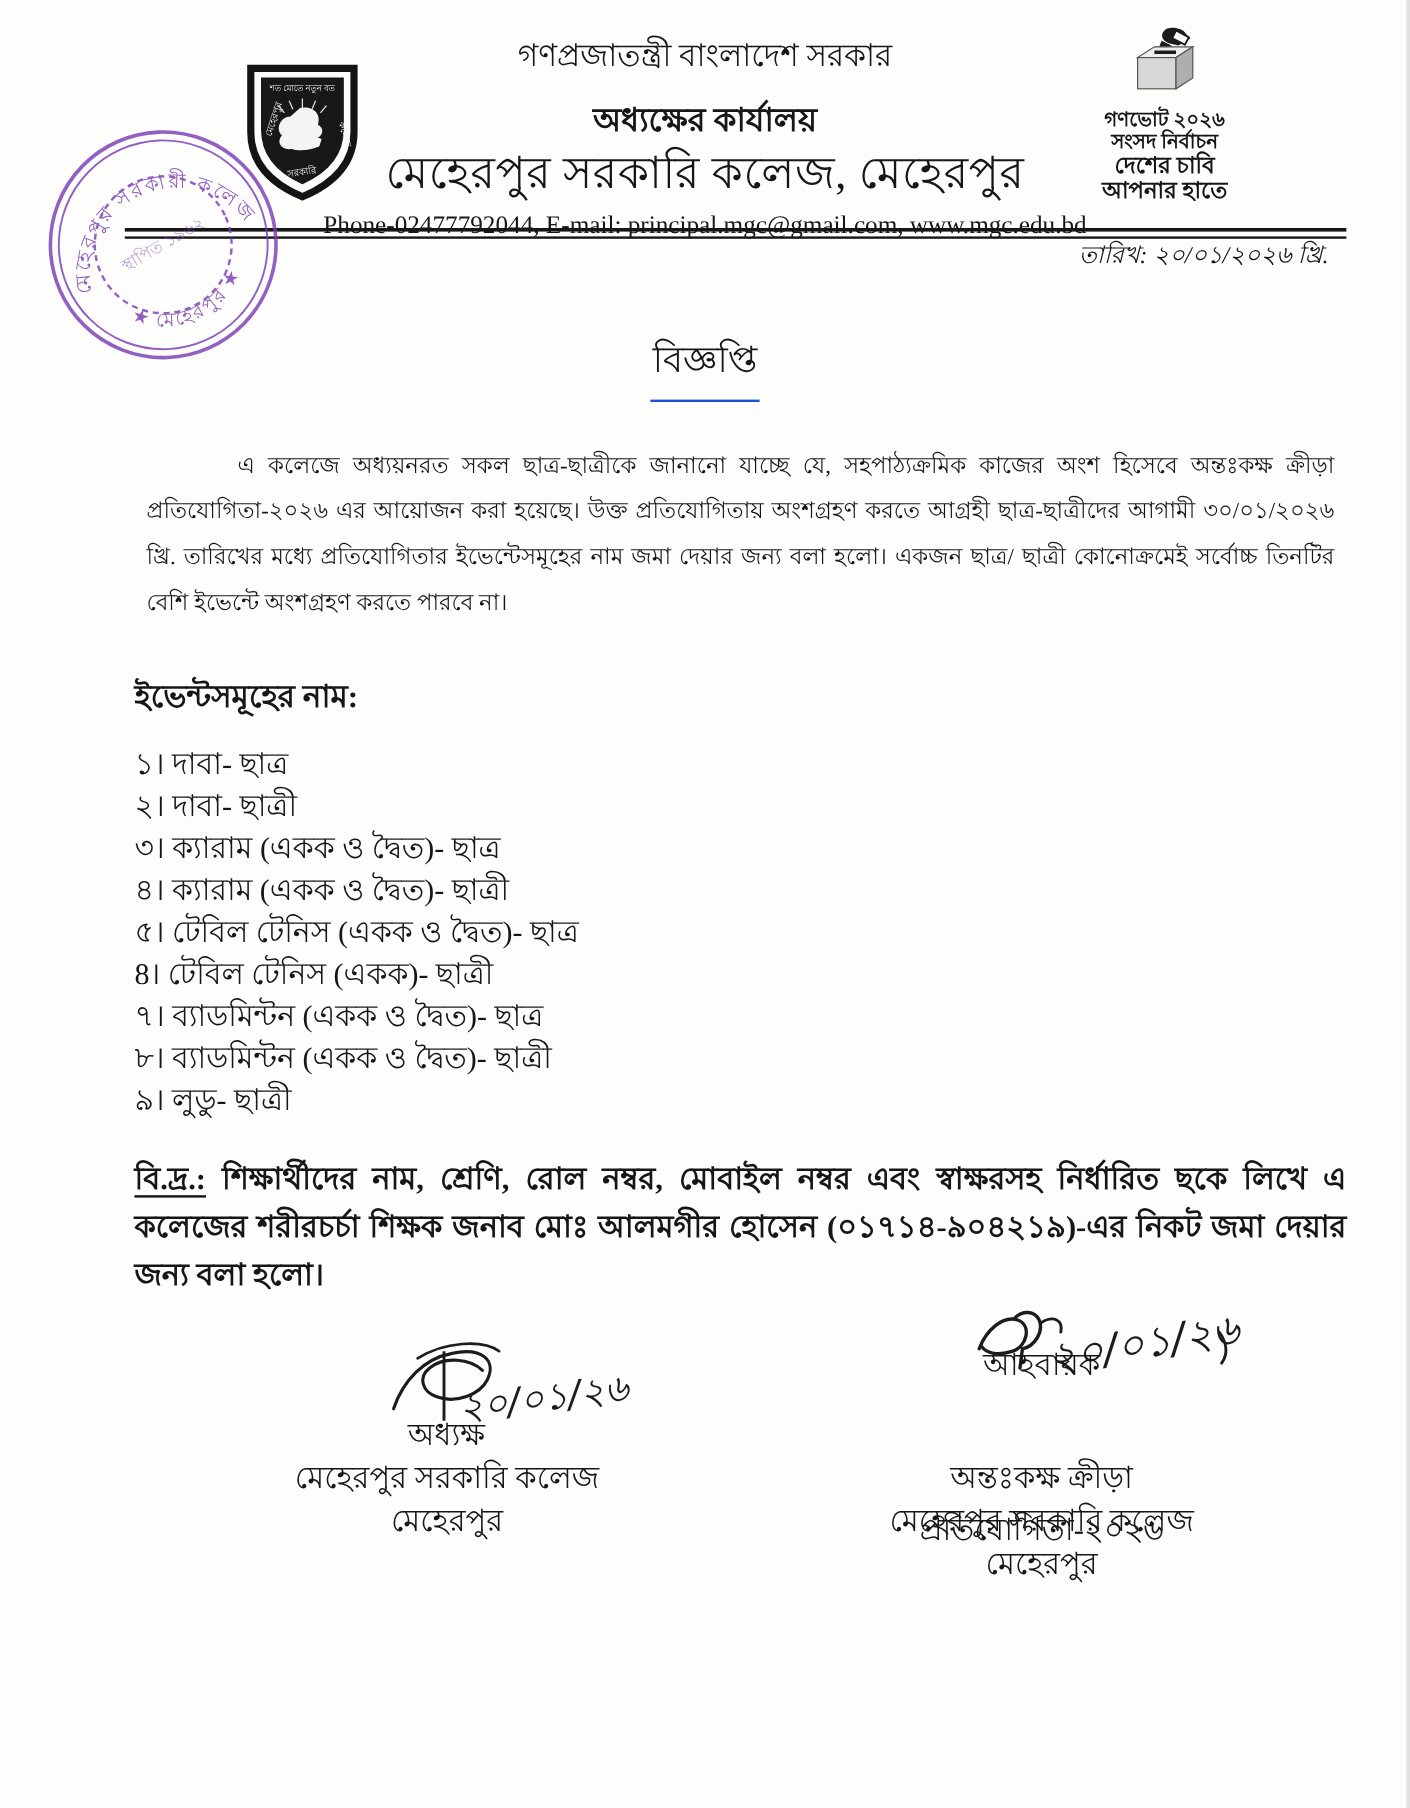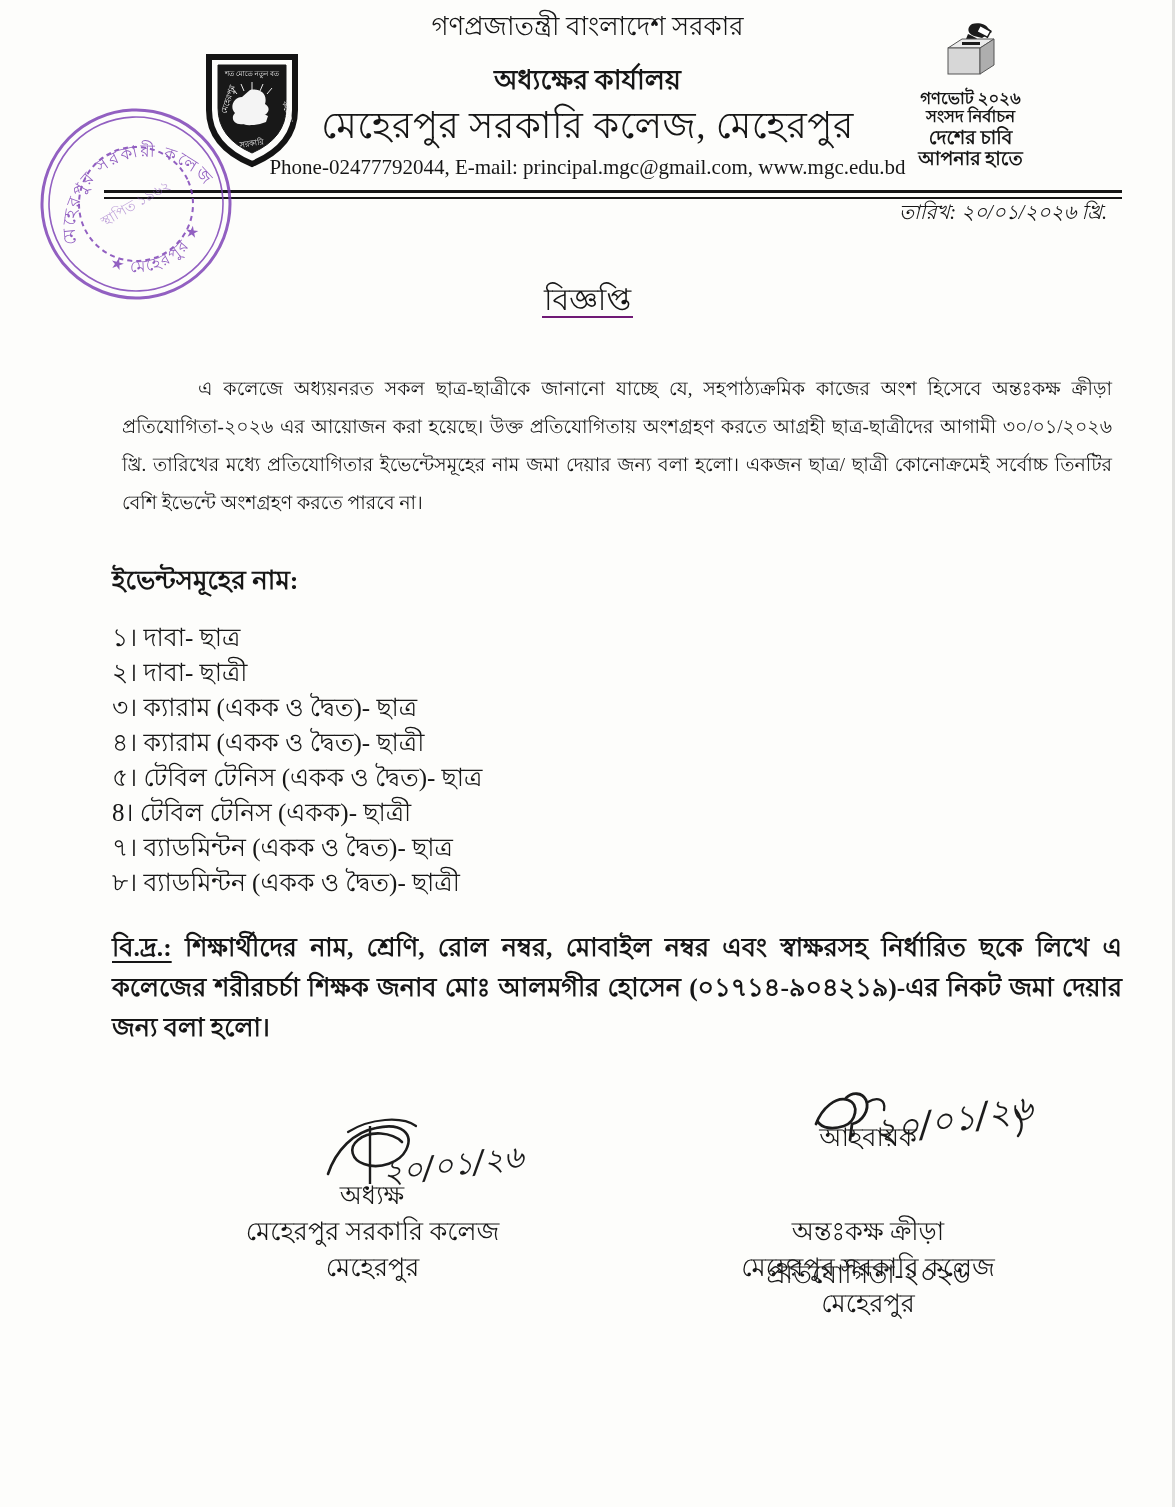--- a/index.html
+++ b/index.html
@@ -8,39 +8,39 @@
     width:1175px;height:1507px;
     margin:0 auto;
     background:#fdfdfb;
     overflow:hidden;
     font-family:"Liberation Serif","DejaVu Serif",serif;
     color:#161616;
   }
   .scan-edge{position:absolute;right:0;top:0;width:3px;height:100%;background:#e2e2e0;}
 
   
-  .header-text{position:absolute;top:12px;left:0;width:100%;text-align:center;line-height:1.15;}
+  .header-text{position:absolute;top:32px;left:0;width:100%;text-align:center;line-height:1.15;}
   .govt-line{font-size:26px;}
   .office-line{font-size:27px;font-weight:bold;margin-top:23px;}
   .college-line{font-size:37px;margin-top:9px;letter-spacing:.5px;}
   .contact-line{font-size:21px;margin-top:8px;font-family:"Liberation Serif",serif;}
 
   .emblem{position:absolute;left:202px;top:52px;}
   .seal{position:absolute;left:34px;top:104px;z-index:3;}
   .election-logo{position:absolute;left:893px;top:22px;width:155px;text-align:center;line-height:1.12;}
   .election-logo .el-s{font-size:16.5px;font-weight:600;}
   .election-logo .el-b{font-size:19px;font-weight:bold;}
 
   .rule{position:absolute;left:104px;top:190px;width:1018px;height:4px;
         border-top:3px solid #161616;border-bottom:2px solid #161616;z-index:2;}
 
   .date-line{position:absolute;top:197px;right:68px;font-size:20px;font-style:italic;}
 
   .notice-title{position:absolute;top:276px;left:0;width:100%;text-align:center;font-size:30px;}
-  .notice-title span{border-bottom:2px solid #701a75;padding:0 2px 0 2px;}
+  .notice-title span{border-bottom:2px solid #1d4ed8;padding:0 2px 16px 2px;}
 
   
   .content{position:absolute;left:112px;top:360px;width:1010px;}
   .para{font-size:19px;line-height:38px;text-align:justify;text-indent:76px;margin:10px;}
   .events-heading{font-size:26px;font-weight:bold;margin:38px 0 0 0;}
   .events-list{list-style:none;margin:16px 0 0 0;padding:0;font-size:25px;line-height:35px;}
   .note{font-size:25.5px;font-weight:bold;line-height:40px;text-align:justify;margin:28px 0 0 0;}
   .note .note-label{text-decoration:underline;text-underline-offset:5px;}
 
   
@@ -136,20 +136,21 @@
 
     <ul class="events-list">
       <li>১। দাবা- ছাত্র</li>
       <li>২। দাবা- ছাত্রী</li>
       <li>৩। ক্যারাম (একক ও দ্বৈত)- ছাত্র</li>
       <li>৪। ক্যারাম (একক ও দ্বৈত)- ছাত্রী</li>
       <li>৫। টেবিল টেনিস (একক ও দ্বৈত)- ছাত্র</li>
       <li>8। টেবিল টেনিস (একক)- ছাত্রী</li>
       <li>৭। ব্যাডমিন্টন (একক ও দ্বৈত)- ছাত্র</li>
       <li>৮। ব্যাডমিন্টন (একক ও দ্বৈত)- ছাত্রী</li>
+      <li>৯। লুডু- ছাত্রী</li>
     </ul>
 
     <p class="note"><span class="note-label">বি.দ্র.:</span><span> শিক্ষার্থীদের নাম, শ্রেণি, রোল নম্বর, মোবাইল নম্বর এবং স্বাক্ষরসহ নির্ধারিত ছকে লিখে এ কলেজের শরীরচর্চা শিক্ষক জনাব মোঃ আলমগীর হোসেন (০১৭১৪-৯০৪২১৯)-এর নিকট জমা দেয়ার জন্য বলা হলো।</span></p>
   </div>
 
   <svg class="sig-left-svg" width="235" height="100" viewBox="0 0 235 100">
     <path d="M10,62 C18,38 36,20 58,16 C84,10 96,22 88,38 C82,50 62,58 46,52 C34,48 30,36 40,28 C52,18 74,20 84,30" fill="none" stroke="#1c1c1c" stroke-width="2.6" stroke-linecap="round"></path>
     <path d="M30,20 C52,6 84,4 98,14" fill="none" stroke="#1c1c1c" stroke-width="2.2" stroke-linecap="round"></path>
     <path d="M52,14 L52,72" fill="none" stroke="#1c1c1c" stroke-width="2.4"></path>
     <text class="hand-date" x="66" y="72" font-size="31" transform="rotate(-7 66 72)">২০/০১/২৬</text>

